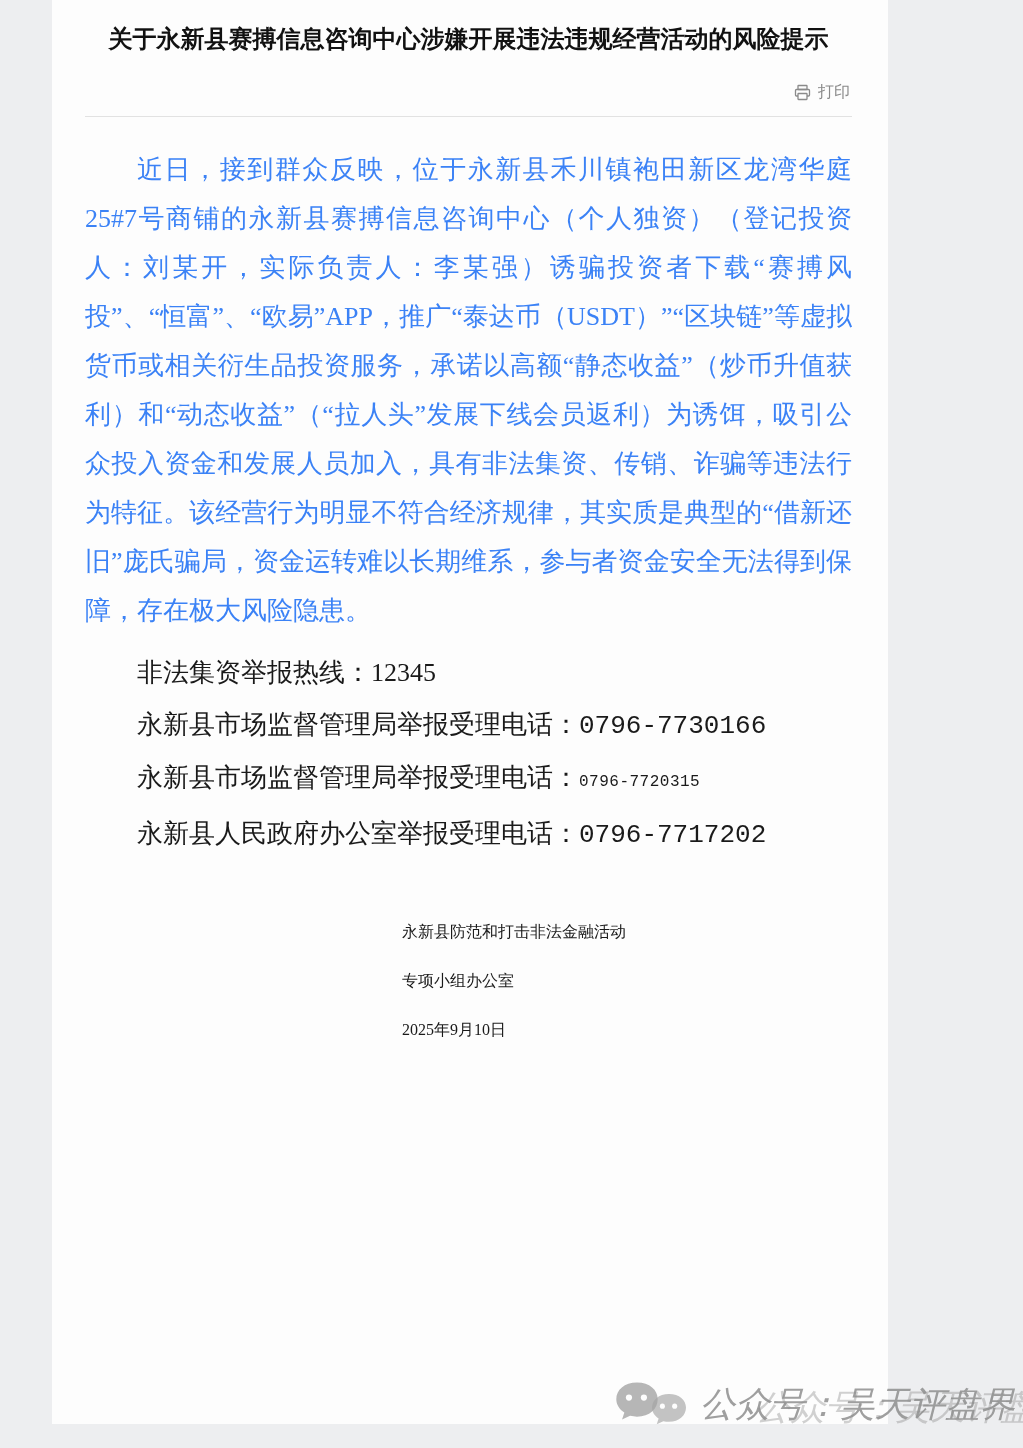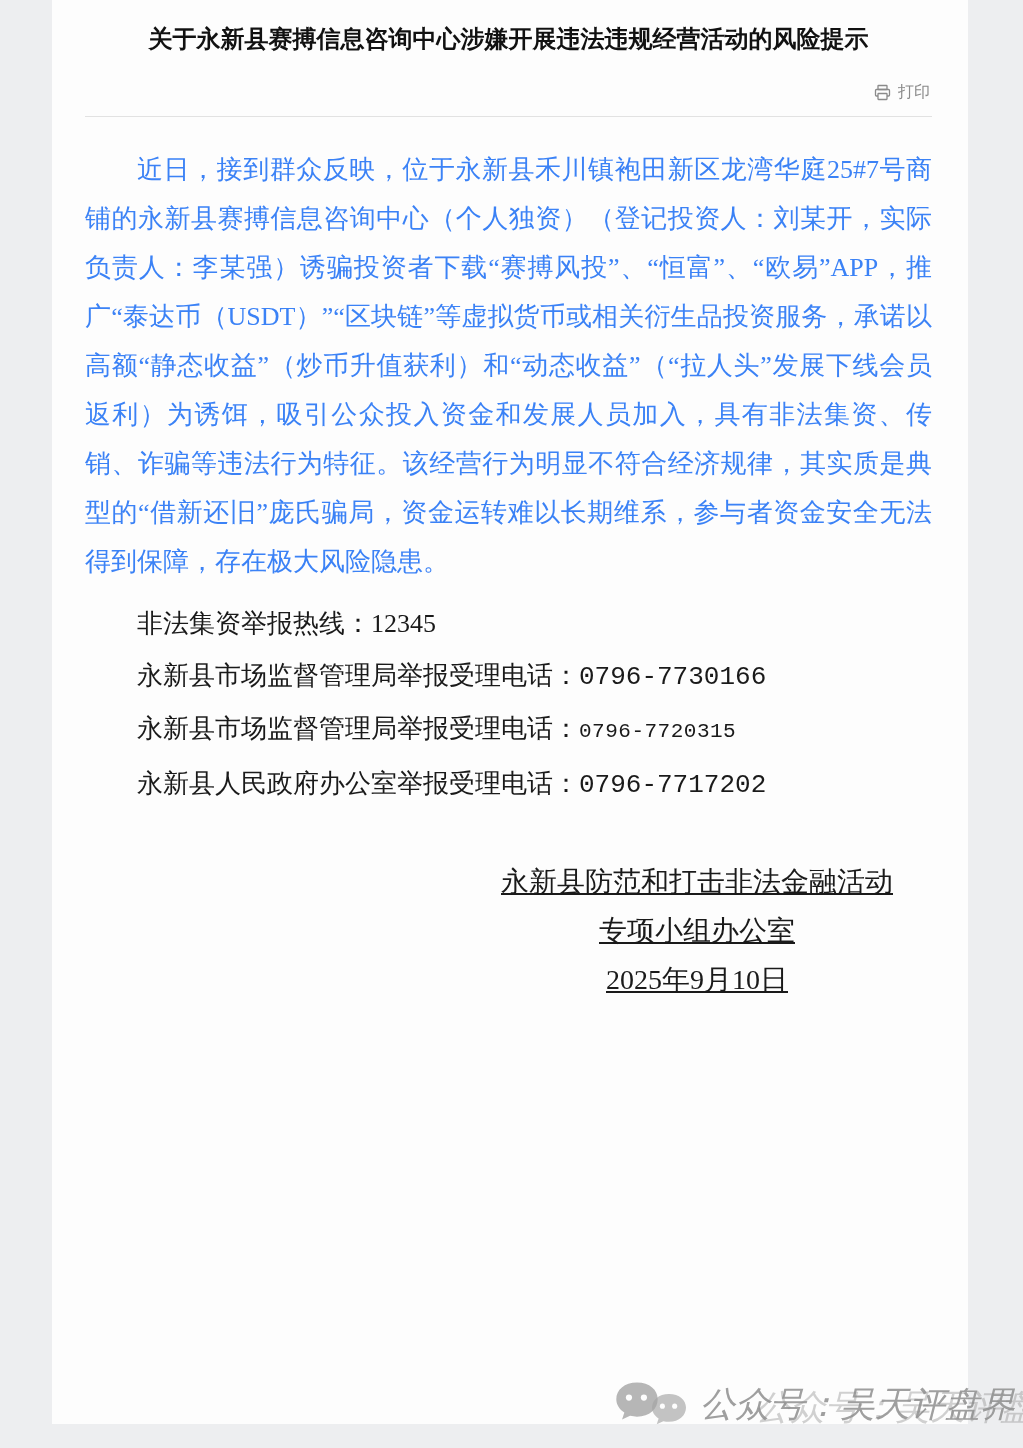--- a/index.html
+++ b/index.html
@@ -4,21 +4,21 @@
 <style>
   html,body{margin:0;padding:0;}
   body{
     width:1023px;height:1448px;overflow:hidden;
     background:#edeef0;
     font-family:"Liberation Serif","DejaVu Serif",serif;
     color:#1c1c1c;
   }
   .canvas{position:relative;width:1023px;height:1448px;overflow:hidden;}
   .doc-card{
-    position:absolute;left:52px;top:0;width:916px;height:1424px;
+    position:absolute;left:52px;top:0;width:836px;height:1424px;
     background:#fdfdfd;box-sizing:border-box;
     padding:18px 36px 0 33px;
   }
   .doc-title{
     margin:0;padding-top:4px;
     font-family:"Liberation Sans","DejaVu Sans",sans-serif;
     font-weight:bold;font-size:24px;line-height:34px;
     text-align:center;color:#111;
   }
   .print-row{text-align:right;margin-top:26px;height:24px;}
@@ -37,24 +37,24 @@
     text-indent:2em;color:#3b82f6;
   }
   .body-para + .body-para{margin-top:8px;}
   .hotlines{margin-top:12px;}
   .hotline{
     padding-left:2em;font-size:26px;line-height:52px;color:#1a1a1a;
     white-space:nowrap;
   }
   .hotline .num{font-family:Liberation Mono, monospace;}
   .hotline.serif-num .num{font-family:"Liberation Serif","DejaVu Serif",serif;}
-  .hotline.small-num .num{font-size:21px;letter-spacing:.5px;text-align:right;}
+  .hotline.small-num .num{font-size:16px;letter-spacing:.5px;text-align:right;}
   .signature{
     margin:46px 20px 0 auto;width:430px;
-    text-align:center;font-size:28px;line-height:49px;color:#1a1a1a;text-decoration:underline;
+    text-align:left;font-size:16px;line-height:49px;color:#1a1a1a;
   }
   .watermark{
     position:absolute;right:8px;bottom:16px;
     display:flex;align-items:center;
     pointer-events:none;
   }
   .wm-icons{position:relative;width:86px;height:56px;flex:0 0 auto;}
   .wm-icons .ic{position:absolute;opacity:.8;}
   .wm-icons .ic-main{left:0;top:4px;}
   .wm-icons .ic-ghost{left:36px;top:16px;opacity:.65;}

